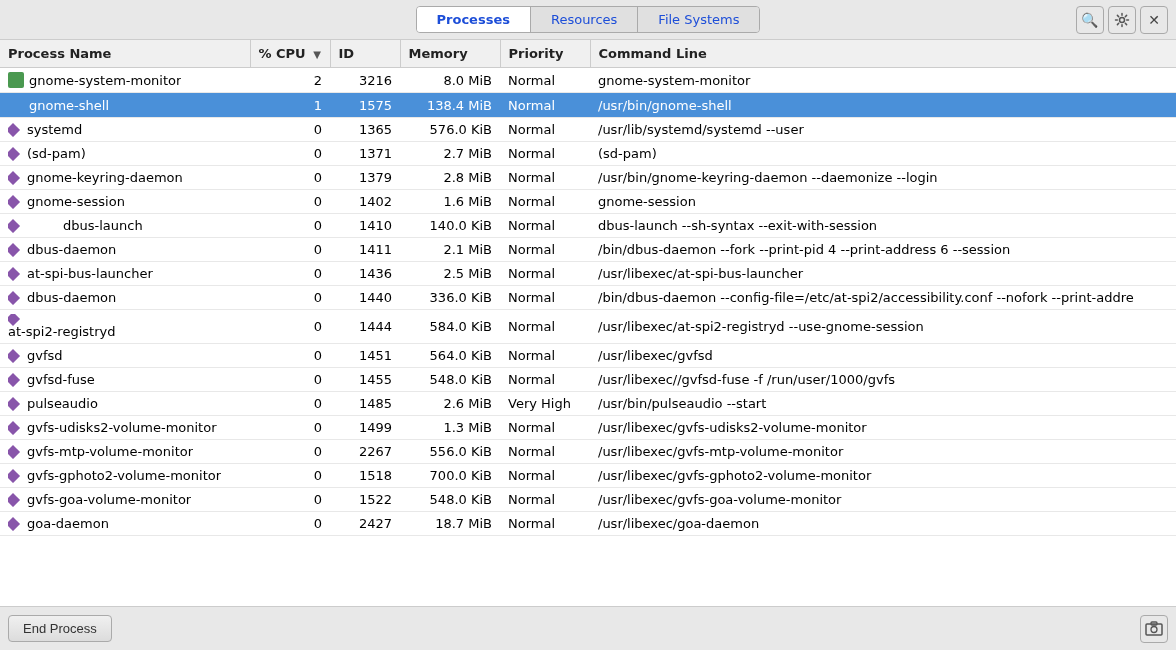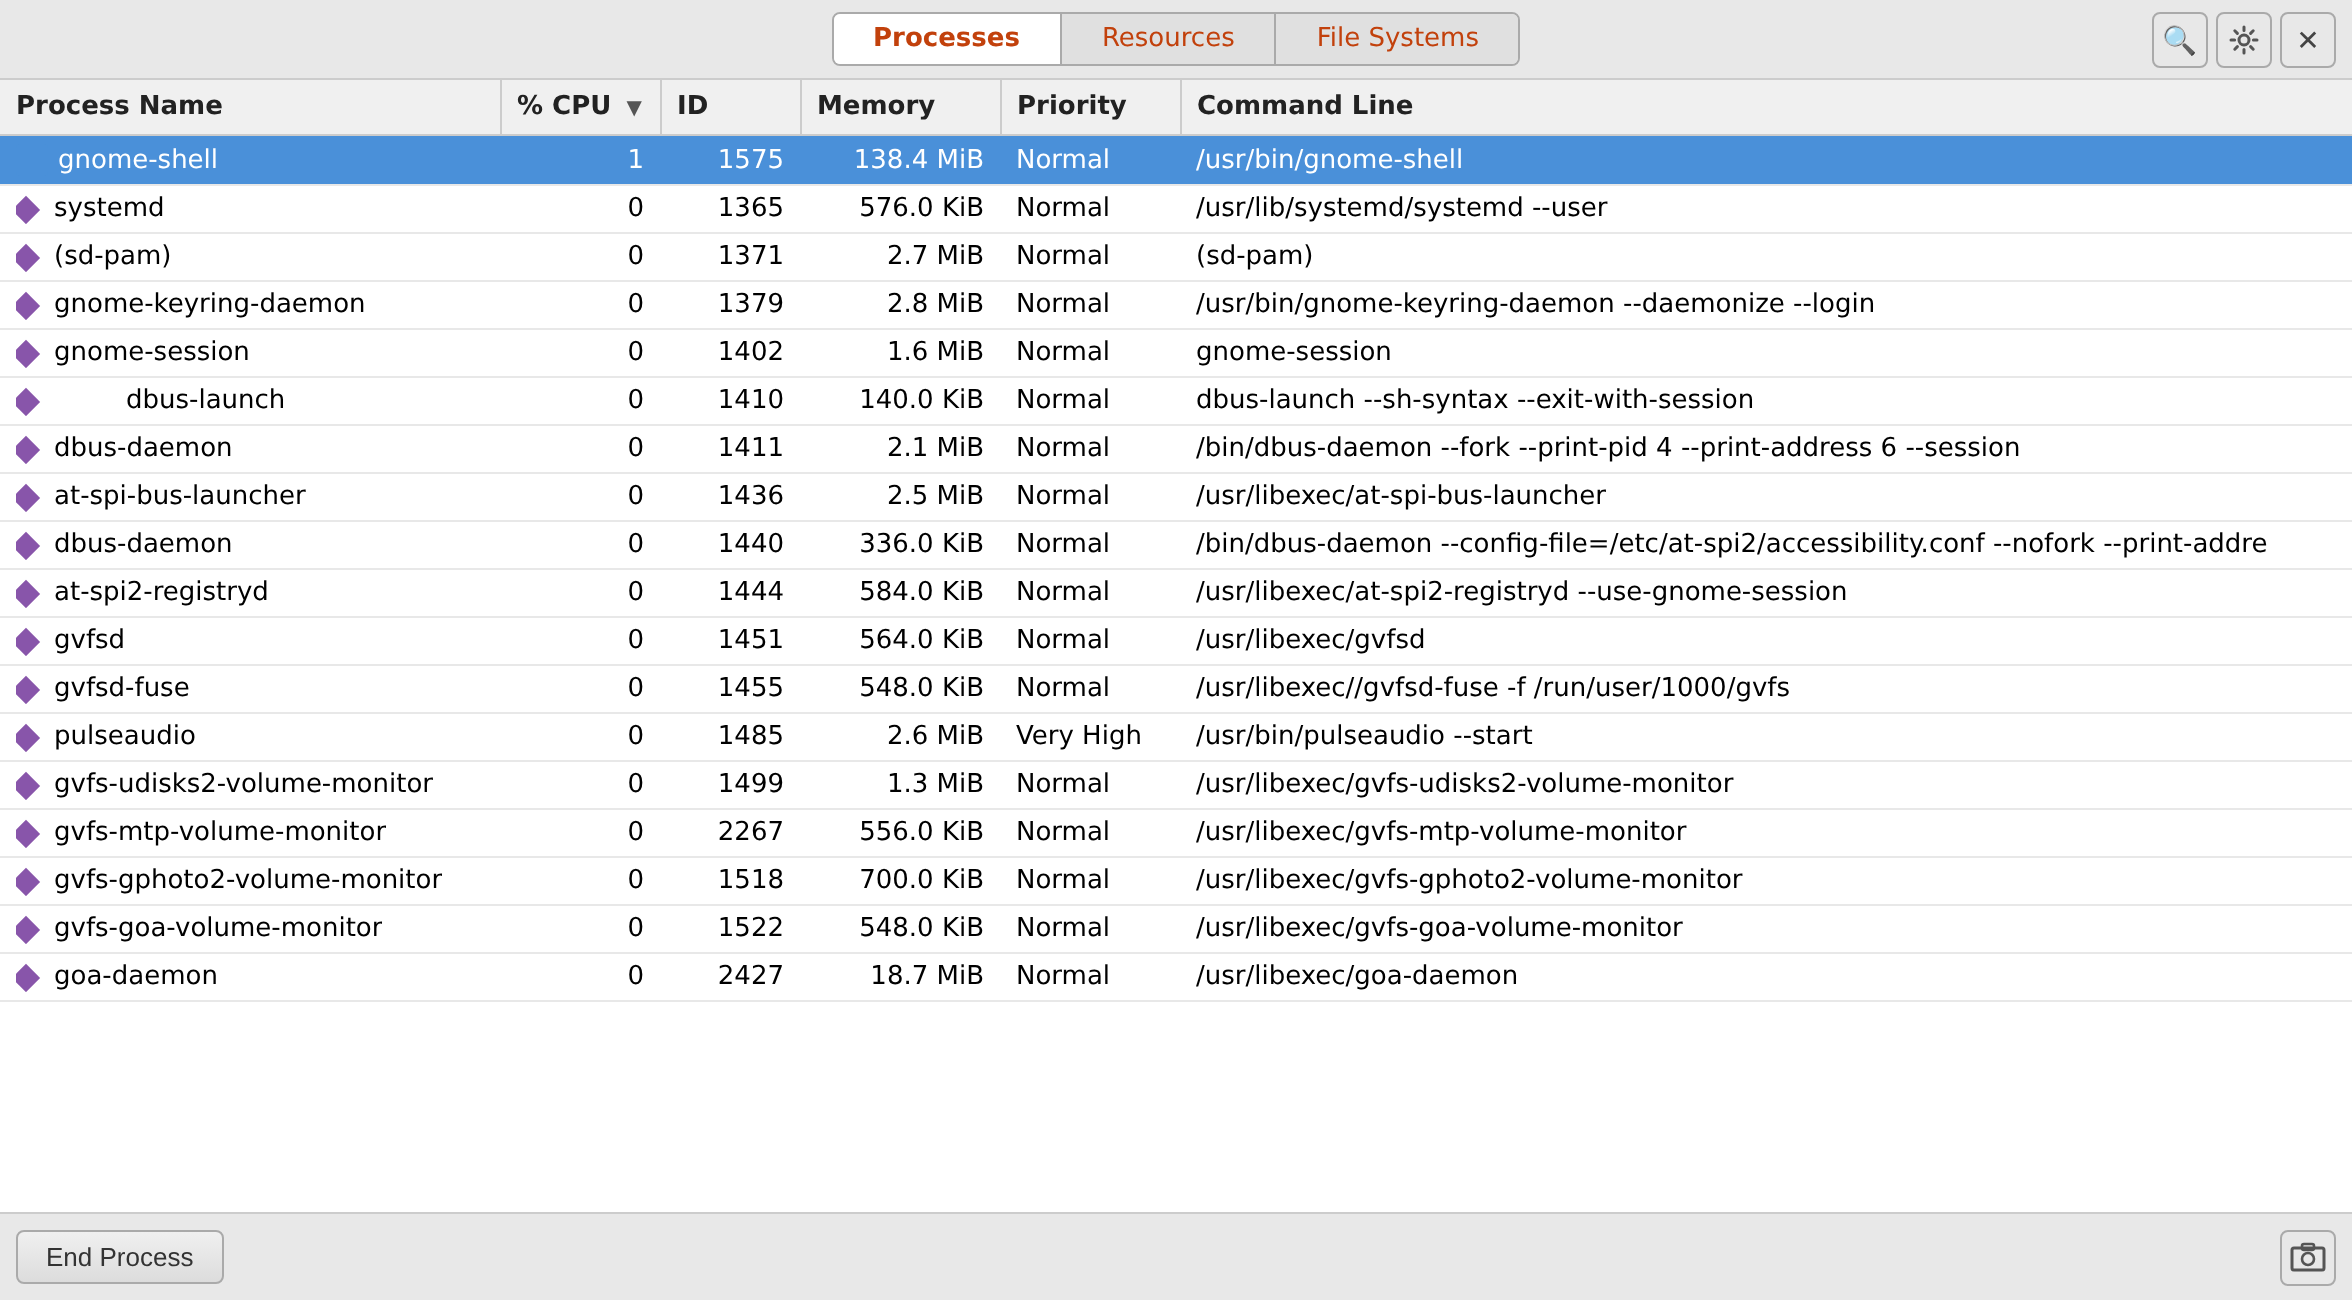--- a/index.html
+++ b/index.html
@@ -32,21 +32,21 @@
       border-radius: 4px;
       overflow: hidden;
     }
 
     .tab {
       padding: 5px 20px;
       background: #e0e0e0;
       border-right: 1px solid #aaa;
       cursor: pointer;
       font-size: 13px;
-      color: #c2410c;
+      color: #1d4ed8;
     }
     .tab:last-child { border-right: none; }
     .tab.active {
       background: #fff;
       font-weight: bold;
     }
 
     .toolbar-right {
       position: absolute;
       right: 8px;
@@ -197,20 +197,33 @@
       <tr>
         <th class="col-process">Process Name</th>
         <th class="col-cpu">% CPU <span class="sort-indicator">▼</span></th>
         <th class="col-id">ID</th>
         <th class="col-memory">Memory</th>
         <th class="col-priority">Priority</th>
         <th class="col-command">Command Line</th>
       </tr>
     </thead>
     <tbody id="process-tbody">
+    <tr>
+          <td style="display: table-cell;">
+            <div style="display: flex; align-items: center; overflow: hidden;">
+              <span style="display: inline-block; width: 16px; height: 16px; background: rgb(74, 153, 80); vertical-align: middle; margin-right: 5px; flex-shrink: 0; border-radius: 2px;"></span>
+              <span style="overflow: hidden; text-overflow: ellipsis; white-space: nowrap;">gnome-system-monitor</span>
+            </div>
+          </td>
+          <td class="td-right">2</td>
+          <td class="td-right">3216</td>
+          <td class="td-right">8.0 MiB</td>
+          <td>Normal</td>
+          <td style="max-width: 0px; overflow: hidden; text-overflow: ellipsis; white-space: nowrap;">gnome-system-monitor</td>
+        </tr>
         <tr class="selected">
           <td style="display: table-cell;">
             <div style="display: flex; align-items: center; overflow: hidden;">
               <span style="display: inline-block; width: 16px; height: 16px; background: rgb(74, 144, 217); vertical-align: middle; margin-right: 5px; flex-shrink: 0; border-radius: 2px;"></span>
               <span style="overflow: hidden; text-overflow: ellipsis; white-space: nowrap;">gnome-shell</span>
             </div>
           </td>
           <td class="td-right">1</td>
           <td class="td-right">1575</td>
           <td class="td-right">138.4 MiB</td>
@@ -332,21 +345,21 @@
             </div>
           </td>
           <td class="td-right">0</td>
           <td class="td-right">1440</td>
           <td class="td-right">336.0 KiB</td>
           <td>Normal</td>
           <td style="max-width: 0px; overflow: hidden; text-overflow: ellipsis; white-space: nowrap;">/bin/dbus-daemon --config-file=/etc/at-spi2/accessibility.conf --nofork --print-addre</td>
         </tr>
         <tr>
           <td style="display: table-cell;">
-            <div style="display: flex; align-items: center; overflow: hidden;">
+            <div style="display: flex; align-items: flex-start; overflow: hidden; flex-direction: column;">
               <span style="display: inline-flex; align-items: center; width: 16px; justify-content: center; margin-right: 3px; flex-shrink: 0;">
                 <span style="display: inline-block; width: 10px; height: 10px; background: rgb(136, 85, 170); transform: rotate(45deg); vertical-align: middle; margin-right: 7px; flex-shrink: 0;"></span>
               </span>
               <span style="overflow: hidden; text-overflow: ellipsis; white-space: nowrap;">at-spi2-registryd</span>
             </div>
           </td>
           <td class="td-right">0</td>
           <td class="td-right">1444</td>
           <td class="td-right">584.0 KiB</td>
           <td>Normal</td>

